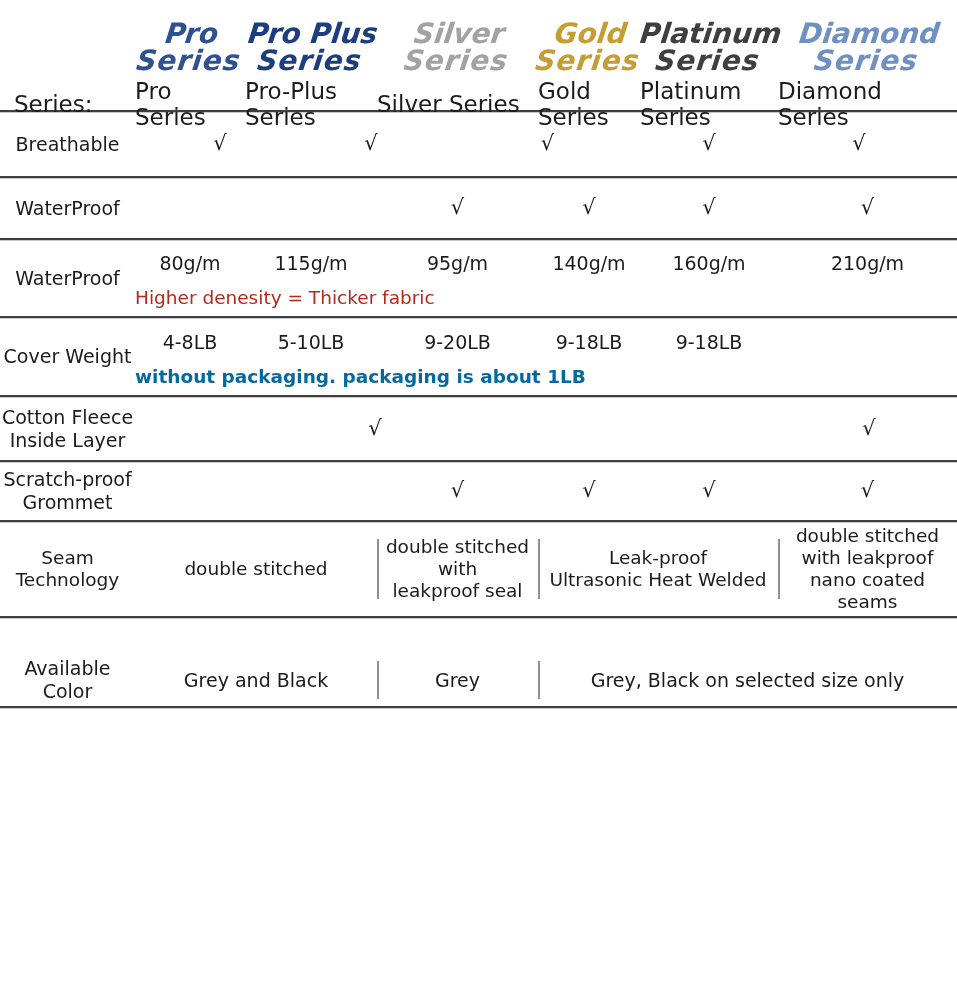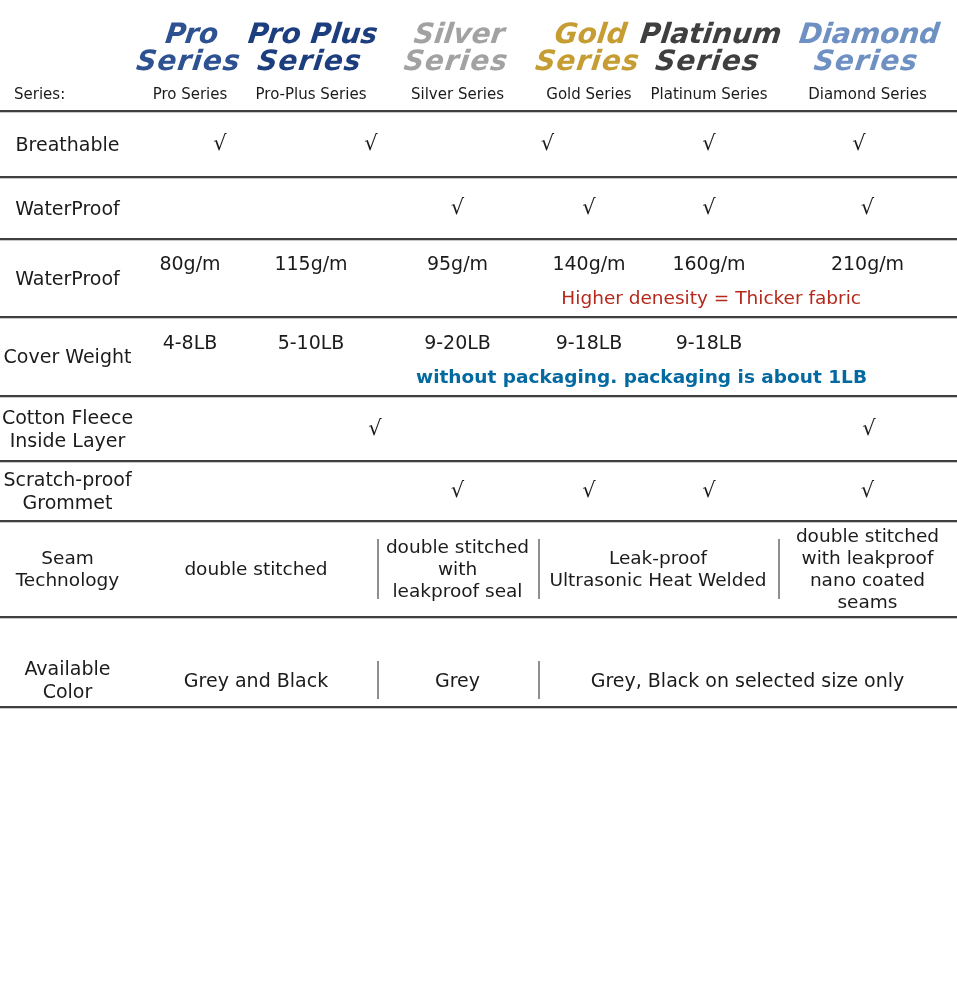--- a/index.html
+++ b/index.html
@@ -25,22 +25,22 @@
     font-style:italic;font-weight:bold;
     transform:skewX(-7deg);
     padding-bottom:4px;
     line-height:0.95;
     white-space:nowrap;
   }
   .logo .l1{font-size:28px;}
   .logo .l2{font-size:28px;letter-spacing:1px;}
 
   
-  .series-row{height:32px;align-items:center;font-size:15px;}
-  .series-row .cell{text-align:center;}
+  .series-row{height:32px;align-items:center;font-size:23px;}
+  .series-row .cell{}
   .series-row .lbl{text-align:left;padding-left:14px;}
 
   
   .row{align-items:center;font-size:19px;}
   .row .cell{
     display:flex;align-items:center;justify-content:center;
     text-align:center;white-space:pre-line;line-height:1.2;
     height:100%;position:relative;
   }
   .row .lbl{white-space:pre-line;}
@@ -51,23 +51,23 @@
   .r-thickness{height:76px;grid-template-rows:1fr auto;}
   .r-cover{height:77px;grid-template-rows:1fr auto;}
   .r-cotton{height:63px;gap:32px;}
   .r-grommet{height:58px;}
   .r-seam{height:94px;font-size:18.5px;}
   .r-color{height:52px;margin-top:36px;}
 
   .span-rows{grid-row:1/3;}
   .note{
     grid-column:2/8;
-    text-align:right;
+    text-align:left;
     font-size:18.5px;
-    padding:0 96px 8px 0;
+    padding:0 120px 8px 0;
     align-self:end;
   }
   .note-cover{padding-right:90px;}
 
   .c23{grid-column:2/4;}
   .c4{grid-column:4/5;}
   .c56{grid-column:5/7;}
   .c57{grid-column:5/8;}
   .c7{grid-column:7/8;}
 

